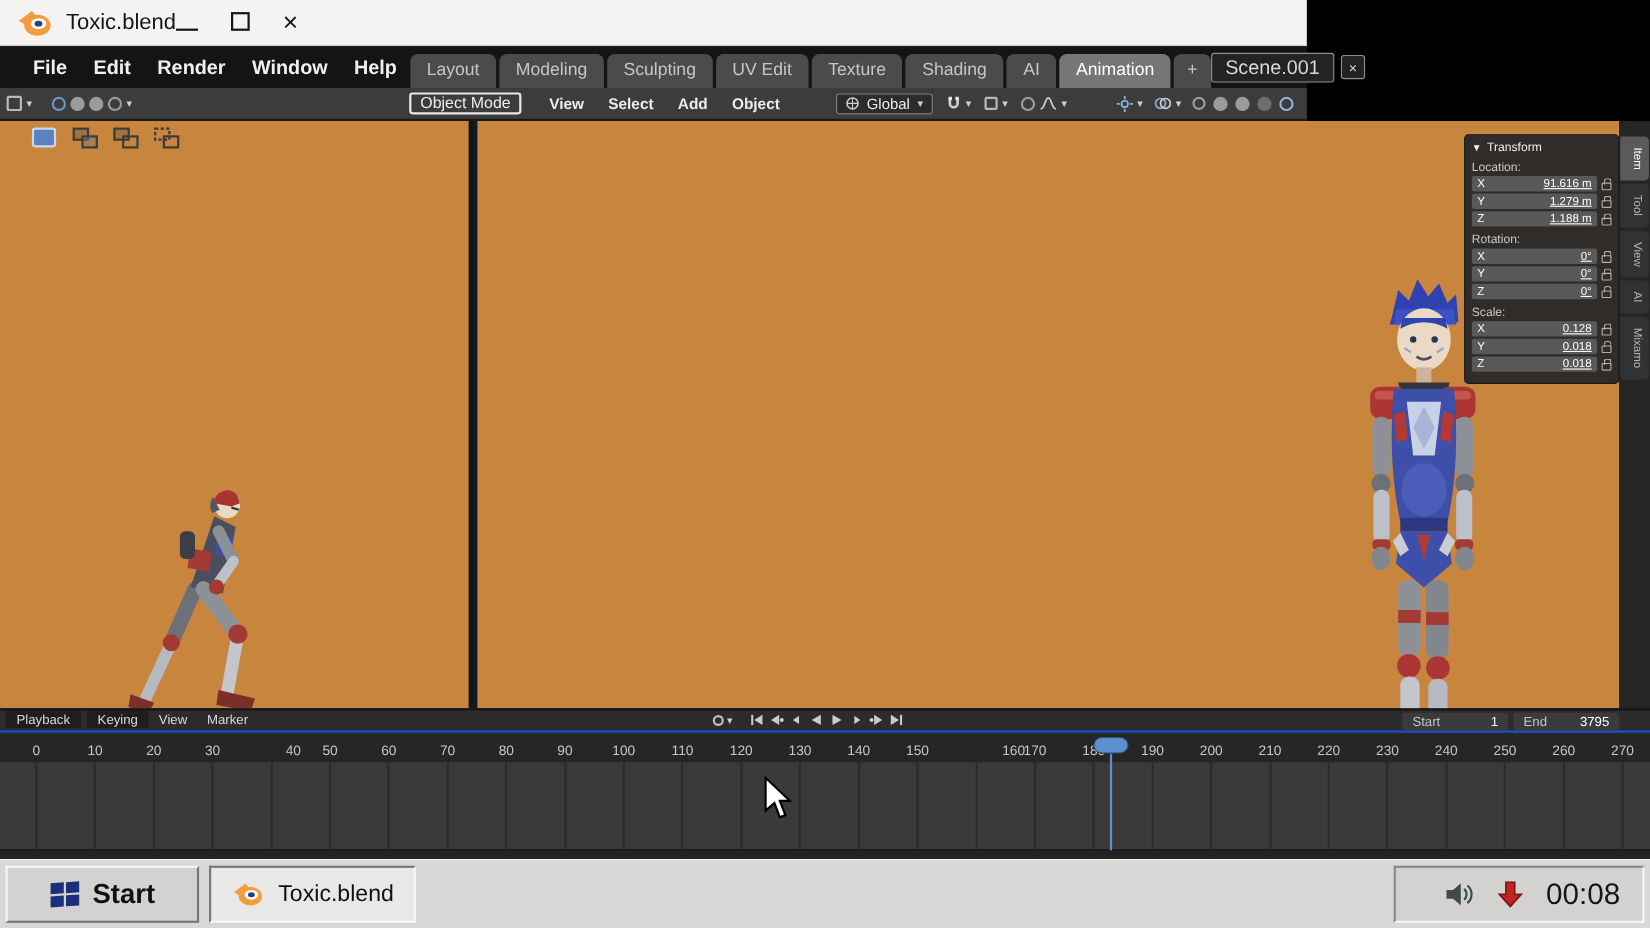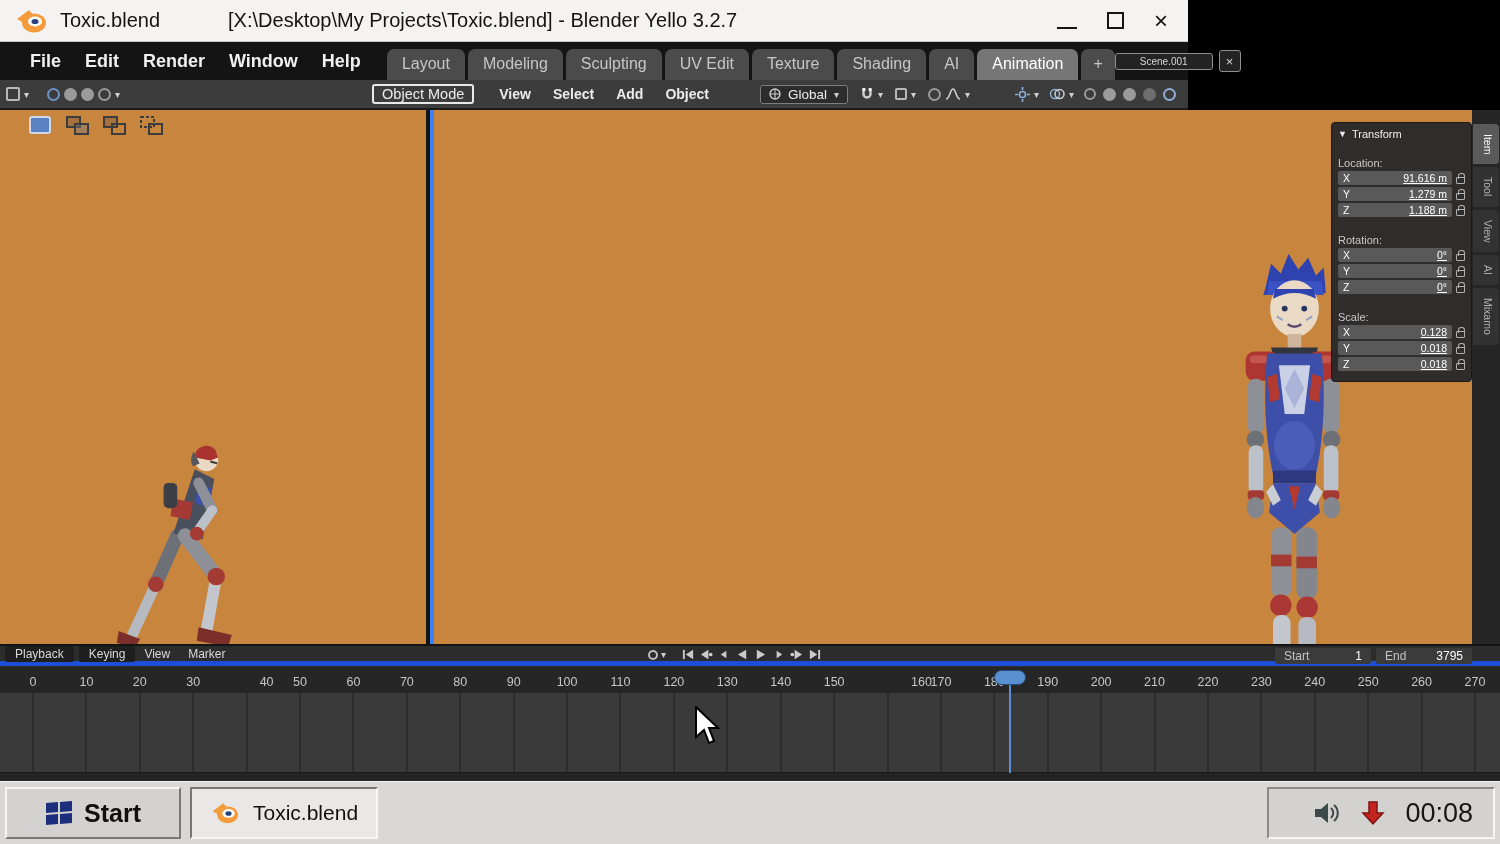--- a/index.html
+++ b/index.html
@@ -1,43 +1,43 @@
 <!DOCTYPE html>
 <html><head>
 <meta charset="utf-8">
 <style>
   * { box-sizing:border-box; margin:0; padding:0; }
   html,body { width:1500px; height:844px; overflow:hidden; background:#000;
               font-family:"Liberation Sans", sans-serif; }
-  #app { position:relative; width:1188px; height:844px; background:#3b82f6; }
+  #app { position:relative; width:1188px; height:844px; background:#0f172a; }
 
   
   .titlebar { position:absolute; top:0; left:0; right:0; height:42px; background:#f4f3f1;
               display:flex; align-items:center; border-bottom:1px solid #c9c9c9; }
   .titlebar .logo { margin-left:14px; width:34px; height:28px; }
   .tb-apptitle { font-size:20px; color:#141414; margin-left:12px; }
   .tb-doctitle { font-size:20px; color:#141414; margin-left:68px; flex:1; white-space:nowrap; }
   .win-btns { display:flex; gap:30px; margin-right:20px; align-items:center; }
   .win-btn { font-size:24px; color:#141414; line-height:1; cursor:default; }
   .win-min-glyph { display:inline-block; width:20px; height:2px; background:#141414; }
   .win-max-glyph { display:inline-block; width:17px; height:17px; border:2px solid #141414; }
 
   
   .menubar { position:absolute; top:42px; left:0; right:0; height:38px; background:#141414;
              display:flex; align-items:center; }
   .blender-badge { width:32px; height:26px; margin:0 8px 0 10px; }
   .menu-item { color:#f0f0f0; font-size:18px; font-weight:bold; padding:0 12px; cursor:default; }
-  .ws-tabs { display:flex; align-items:flex-end; height:100%; margin-left:14px; gap:3px; }
+  .ws-tabs { display:flex; align-items:flex-end; height:100%; gap:3px; }
   .ws-tab { background:#4b4b4b; color:#c6c6c6; font-size:16px; height:31px; padding:6px 15px;
             border-radius:7px 7px 0 0; white-space:nowrap; }
   .ws-tab.active { background:#767676; color:#ffffff; }
   .ws-add { padding:6px 12px; }
   .scene-box { margin-left:auto; margin-right:14px; display:flex; gap:6px; align-items:center; }
-  .scene-field { border:1px solid #8f8f8f; background:#232323; color:#d8d8d8; font-size:10px;
-                 padding:2px 24px; border-radius:3px; }
+  .scene-field { border:1px solid #8f8f8f; background:#232323; color:#d8d8d8; font-size:18px;
+                 padding:2px 12px; border-radius:3px; }
   .scene-close { border:1px solid #8f8f8f; background:#232323; color:#d8d8d8; font-size:13px;
                  width:22px; height:22px; display:flex; align-items:center; justify-content:center;
                  border-radius:3px; }
 
   
   .toolbar { position:absolute; top:80px; left:0; right:0; height:30px; background:#3c3c3c;
              border-bottom:2px solid #1b1b1b; display:flex; align-items:center;
              font-size:14px; color:#ececec; }
   .tb-group { display:flex; align-items:center; gap:4px; }
   .chev { font-size:10px; color:#cfcfcf; }
@@ -61,40 +61,40 @@
   .sel-icon { width:26px; height:22px; }
   .char-side  { position:absolute; left:112px; top:330px; width:148px; height:234px; }
   .char-front { position:absolute; left:757px; top:140px; width:205px; height:492px; }
 
   
   .npanel { position:absolute; left:1331px; top:122px; width:141px; background:rgba(41,41,41,.97);
             border:1px solid #191919; border-radius:4px; padding:5px 6px 8px; color:#dcdcdc;
             font-size:11px; }
   .np-header { display:flex; gap:5px; align-items:center; color:#efefef; margin-bottom:4px; }
   .np-header .tri { font-size:9px; }
-  .tp-label { color:#c9c9c9; margin:17px 0 2px; }
+  .tp-label { color:#c9c9c9; margin:6px 0 2px; }
   .tp-row { display:flex; align-items:center; gap:4px; margin:2px 0; }
   .tp-field { flex:1; background:#595959; border-radius:2px; display:flex; padding:1px 5px;
               font-size:10.5px; color:#fff; }
   .tp-value { margin-left:auto;text-decoration:underline; }
   .lock { position:relative; width:9px; height:7px; border:1px solid #b0b0b0; border-radius:1px;
           margin-top:4px; flex:0 0 auto; }
   .lock::before { content:""; position:absolute; top:-5px; left:1px; width:5px; height:5px;
                   border:1px solid #b0b0b0; border-bottom:none; border-radius:3px 3px 0 0; }
 
   .side-tabs { position:absolute; left:1473px; top:124px; width:26px; display:flex;
                flex-direction:column; gap:3px; }
   .side-tab { writing-mode:vertical-rl; font-size:10.5px; color:#b2b2b2; background:#323232;
               padding:10px 5px; border-radius:0 4px 4px 0; text-align:center; }
   .side-tab.active { background:#5a5a5a; color:#fff; }
 
   
   .timeline { position:absolute; left:0; top:644px; width:1500px; height:137px; background:#2e2e2e;
               border-top:2px solid #141414; }
-  .tl-header { position:relative; height:20px; background:#2c2c2c; border-bottom:5px solid #1d4ed8;
+  .tl-header { position:relative; height:20px; background:#2c2c2c; border-bottom:2px solid #1d4ed8;
                display:flex; align-items:flex-start; font-size:12px; color:#d9d9d9; }
   .tl-menu { padding:0 9px; }
   .tl-menu.boxed { background:#1e1e1e; border-radius:2px; padding:1px 10px; margin-left:5px; }
   .tl-center { position:absolute; left:648px; top:1px; display:flex; align-items:center; gap:3px; }
   .rec { width:10px; height:10px; border:2px solid #bdbdbd; border-radius:50%; }
   .ctl { width:17px; height:15px; display:flex; align-items:center; justify-content:center; }
   .ctl svg { width:15px; height:13px; fill:#cbcbcb; }
   .range-fields { position:absolute; right:28px; top:2px; display:flex; gap:5px; }
   .range { background:#3b3b3b; border-radius:2px; padding:0 9px; font-size:12px; color:#c4c4c4;
            display:flex; gap:14px; min-width:96px; height:16px; align-items:center; }
@@ -133,21 +133,20 @@
 <div id="app">
 
   <div class="titlebar">
     <svg class="logo" viewBox="0 0 34 28">
       <path d="M3 12 L15 3 L20 9 L10 16 Z" fill="#f49b3c"></path>
       <ellipse cx="20" cy="16" rx="12" ry="9.5" fill="#f49b3c"></ellipse>
       <ellipse cx="21" cy="14.5" rx="7" ry="5" fill="#fdfdfd"></ellipse>
       <ellipse cx="21" cy="14.5" rx="3.5" ry="2.6" fill="#26427e"></ellipse>
     </svg>
     <span class="tb-apptitle">Toxic.blend</span>
-    <span class="tb-doctitle">[X:\Desktop\My Projects\Toxic.blend] - Blender Yello 3.2.7</span>
     <div class="win-btns">
       <span class="win-btn"><span class="win-min-glyph"></span></span>
       <span class="win-btn"><span class="win-max-glyph"></span></span>
       <span class="win-btn">×</span>
     </div>
   </div>
 
   <div class="menubar">
     <svg class="blender-badge" viewBox="0 0 34 28">
       <path d="M3 12 L15 3 L20 9 L10 16 Z" fill="#d8d8d8"></path>

